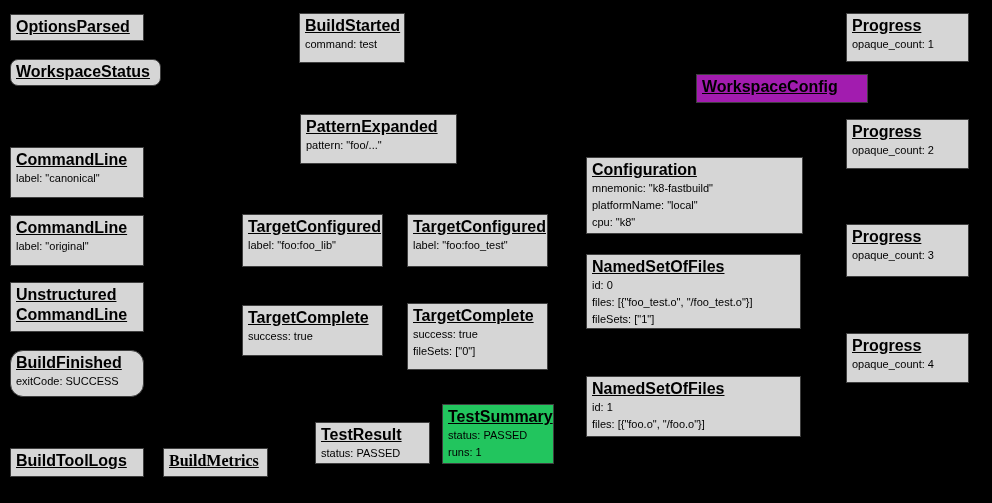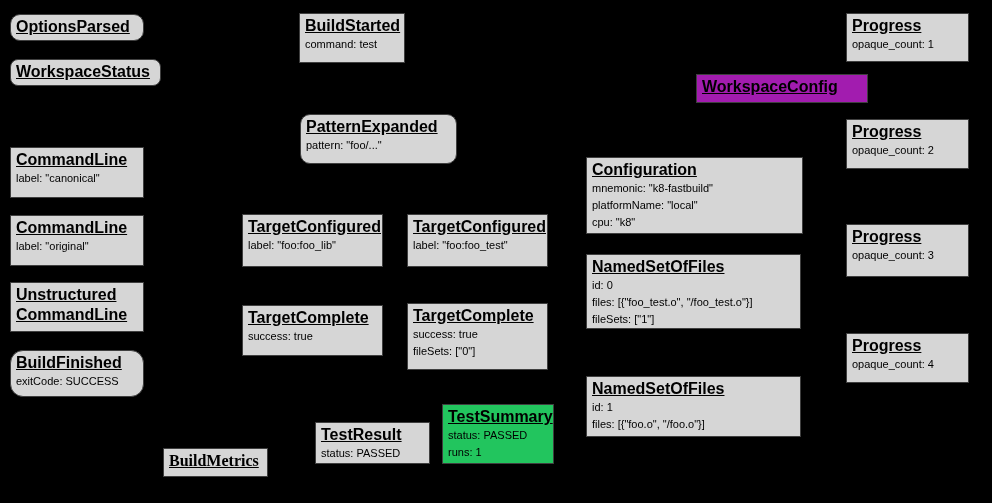--- a/index.html
+++ b/index.html
@@ -34,21 +34,21 @@
   .box-field {
     font-size: 11px;
     line-height: 17px;
     white-space: nowrap;
   }
 </style>
 </head>
 <body>
 
 <div id="diagram" style="background: rgb(0, 0, 0);">
-    <div class="event-box" style="left: 10px; top: 14px; width: 134px; height: 27px; background: rgb(214, 214, 214); border-color: rgb(63, 63, 63); border-radius: 10px;">
+    <div class="event-box" style="left: 10px; top: 14px; width: 134px; height: 27px; background: rgb(214, 214, 214); border-color: rgb(63, 63, 63);">
       <div class="box-title">OptionsParsed</div>
     </div>
     <div class="event-box" style="left: 10px; top: 59px; width: 151px; height: 27px; background: rgb(214, 214, 214); border-color: rgb(63, 63, 63); border-radius: 8px;">
       <div class="box-title">WorkspaceStatus</div>
     </div>
     <div class="event-box" style="left: 10px; top: 147px; width: 134px; height: 51px; background: rgb(214, 214, 214); border-color: rgb(63, 63, 63);">
       <div class="box-title">CommandLine</div>
       <div class="box-field">label: "canonical"</div>
     </div>
     <div class="event-box" style="left: 10px; top: 215px; width: 134px; height: 51px; background: rgb(214, 214, 214); border-color: rgb(63, 63, 63);">
@@ -56,28 +56,31 @@
       <div class="box-field">label: "original"</div>
     </div>
     <div class="event-box" style="left: 10px; top: 282px; width: 134px; height: 50px; background: rgb(214, 214, 214); border-color: rgb(63, 63, 63);">
       <div class="box-title">Unstructured
 CommandLine</div>
     </div>
     <div class="event-box" style="left: 10px; top: 350px; width: 134px; height: 47px; background: rgb(214, 214, 214); border-color: rgb(63, 63, 63); border-radius: 13px;">
       <div class="box-title">BuildFinished</div>
       <div class="box-field">exitCode: SUCCESS</div>
     </div>
+    <div class="event-box" style="left: 10px; top: 448px; width: 134px; height: 29px; background: rgb(214, 214, 214); border-color: rgb(63, 63, 63);">
+      <div class="box-title">BuildToolLogs</div>
+    </div>
     <div class="event-box" style="left: 163px; top: 448px; width: 105px; height: 29px; background: rgb(214, 214, 214); border-color: rgb(63, 63, 63); font-family: Liberation Serif, serif;">
       <div class="box-title">BuildMetrics</div>
     </div>
     <div class="event-box" style="left: 299px; top: 13px; width: 106px; height: 50px; background: rgb(214, 214, 214); border-color: rgb(63, 63, 63);">
       <div class="box-title">BuildStarted</div>
       <div class="box-field">command: test</div>
     </div>
-    <div class="event-box" style="left: 300px; top: 114px; width: 157px; height: 50px; background: rgb(214, 214, 214); border-color: rgb(63, 63, 63); border-radius: 10px;">
+    <div class="event-box" style="left: 300px; top: 114px; width: 157px; height: 50px; background: rgb(214, 214, 214); border-color: rgb(63, 63, 63);">
       <div class="box-title">PatternExpanded</div>
       <div class="box-field">pattern: "foo/..."</div>
     </div>
     <div class="event-box" style="left: 242px; top: 214px; width: 141px; height: 53px; background: rgb(214, 214, 214); border-color: rgb(63, 63, 63);">
       <div class="box-title">TargetConfigured</div>
       <div class="box-field">label: "foo:foo_lib"</div>
     </div>
     <div class="event-box" style="left: 407px; top: 214px; width: 141px; height: 53px; background: rgb(214, 214, 214); border-color: rgb(63, 63, 63);">
       <div class="box-title">TargetConfigured</div>
       <div class="box-field">label: "foo:foo_test"</div>

